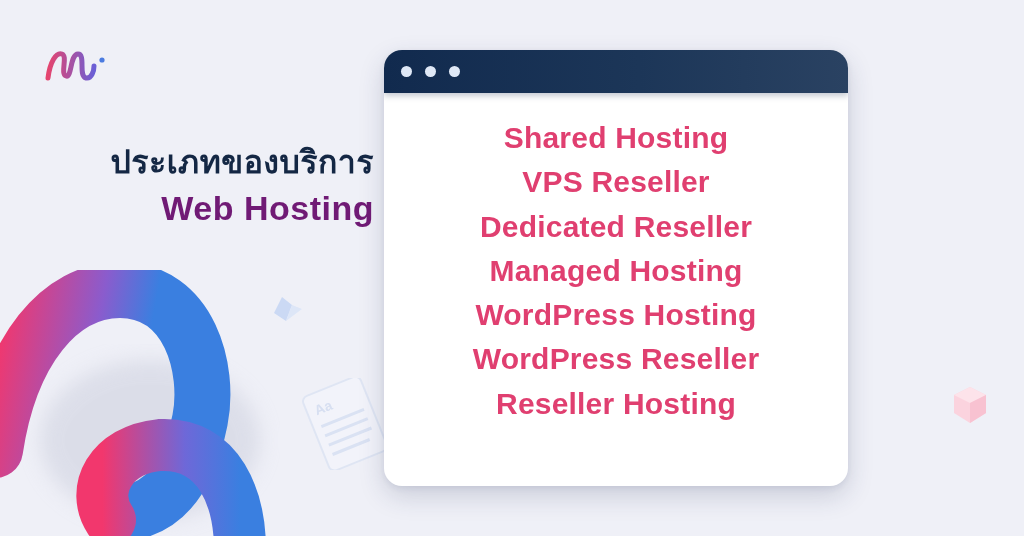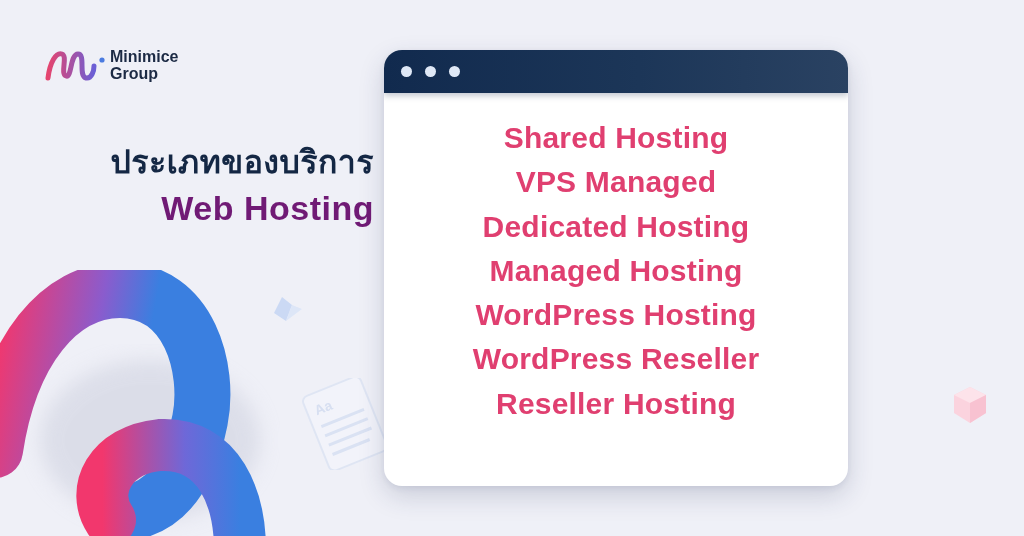--- a/index.html
+++ b/index.html
@@ -65,24 +65,20 @@
   <svg class="logo-mark" viewBox="0 0 64 42">
     <defs>
       <linearGradient id="lg" x1="0" y1="0" x2="1" y2="0">
         <stop offset="0" stop-color="#e5456f"></stop>
         <stop offset="1" stop-color="#6b5fd6"></stop>
       </linearGradient>
     </defs>
     <path d="M6 34 C8 18 14 8 20 10 C26 12 18 30 24 32 C30 34 28 10 36 10 C44 10 36 32 44 34 C50 35 52 26 52 22" fill="none" stroke="url(#lg)" stroke-width="5" stroke-linecap="round"></path>
     <circle cx="60" cy="16" r="2.6" fill="#4b7be0"></circle>
   </svg>
-  <div class="logo-text">
-    <div>Minimice</div>
-    <div>Group</div>
-  </div>
 </div>
 
 <div class="headline">
   <div class="headline-thai">ประเภทของบริการ</div>
   <div class="headline-en">Web Hosting</div>
 </div>
 
 <svg class="swirl" viewBox="0 0 280 266">
   <defs>
     <linearGradient id="sw1" x1="0" y1="0.3" x2="1" y2="0.5">
@@ -121,22 +117,22 @@
 </svg>
 
 <div class="window">
   <div class="window-titlebar">
     <span class="dot"></span>
     <span class="dot"></span>
     <span class="dot"></span>
   </div>
   <div class="window-body">
     <div class="hosting-item">Shared Hosting</div>
-    <div class="hosting-item">VPS Managed</div>
-    <div class="hosting-item">Dedicated Hosting</div>
+    <div class="hosting-item">VPS Reseller</div>
+    <div class="hosting-item">Dedicated Reseller</div>
     <div class="hosting-item">Managed Hosting</div>
     <div class="hosting-item">WordPress Hosting</div>
     <div class="hosting-item">WordPress Reseller</div>
     <div class="hosting-item">Reseller Hosting</div>
   </div>
 </div>
 
 <svg class="deco-cube-pink" viewBox="0 0 44 44">
   <polygon points="22,4 38,12 38,30 22,40 6,30 6,12" fill="#fbd3de"></polygon>
   <polygon points="22,4 38,12 22,20 6,12" fill="#fde3ea"></polygon>

